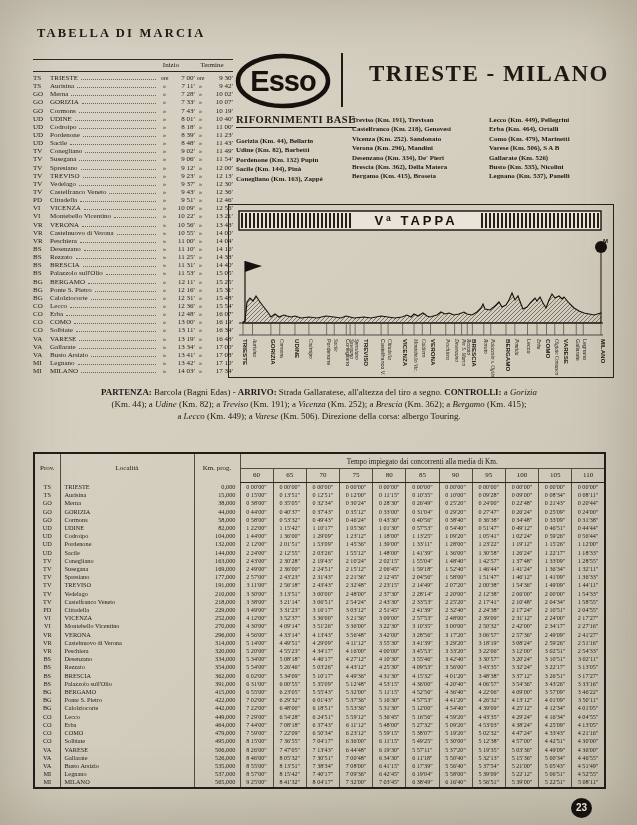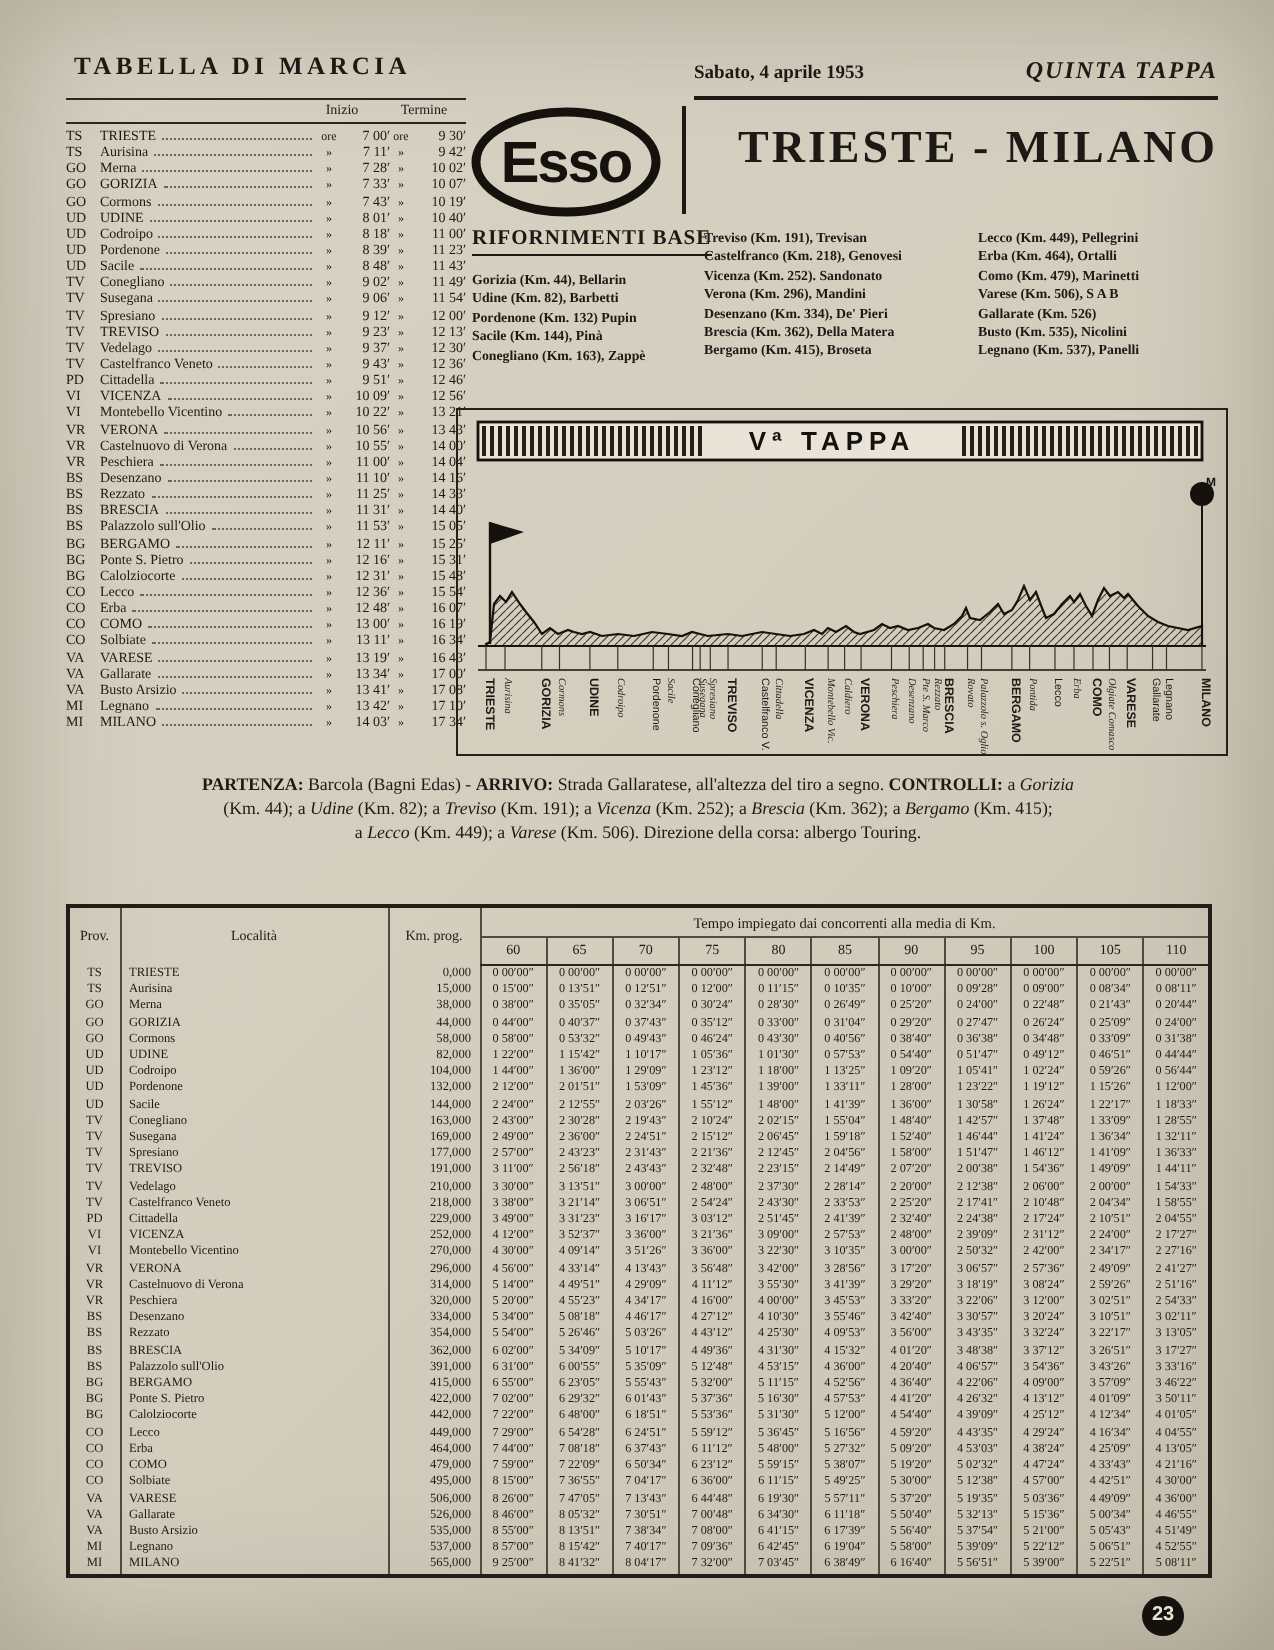--- a/index.html
+++ b/index.html
@@ -3,21 +3,21 @@
 <meta charset="utf-8">
 <style>
   html,body{margin:0;padding:0;background:#b7b1a2;}
   .page{position:relative;width:637px;height:825px;overflow:hidden;color:#1d1a15;
         background:linear-gradient(135deg,#d8d2c4 0%,#d3cdbe 55%,#c7c1b1 100%);
         box-shadow:inset 0 0 70px rgba(90,80,58,.35);
         font-family:"Liberation Serif", serif;}
   
   .march{position:absolute;left:33px;top:26px;width:200px;}
   .march h1{margin:0 0 0 4px;font:700 12.5px "Liberation Serif",serif;letter-spacing:2.2px;white-space:nowrap;}
-  .mth{display:flex;margin-top:8px;border-top:1.2px solid #2a2620;border-bottom:1.2px solid #2a2620;
+  .mth{display:flex;margin-top:18px;border-top:1.2px solid #2a2620;border-bottom:1.2px solid #2a2620;
        padding:1px 0 2px;font:7px "Liberation Serif",serif;}
   .mth .sp{flex:1}
   .mth .hcol1{width:40px;text-align:center}
   .mth .hcol2{width:42px;text-align:center}
   .mrows{margin-top:2px}
   .mrow{display:flex;align-items:baseline;height:8.15px;font:7px/8px "Liberation Serif",serif;}
   .mprov{width:17px;flex:none}
   .mname{white-space:nowrap}
   .mfill{flex:1;border-bottom:1px dotted #6b6ily458;border-bottom:1px dotted #6b6458;margin:0 3px 2px 3px;min-width:3px}
   .mmark{width:11px;flex:none;text-align:center;font-size:6px}
@@ -456,24 +456,20 @@
       </div>
   </section>
 
   <div class="esso">
     <svg width="100" height="56" viewBox="0 0 100 56">
       <ellipse cx="50" cy="28" rx="45" ry="25" fill="none" stroke="#15120e" stroke-width="4.5"></ellipse>
       <text x="50" y="38" text-anchor="middle" style="font:700 29px 'Liberation Sans',sans-serif;letter-spacing:-1px;fill:#15120e">Esso</text>
     </svg>
   </div>
 
-  <div class="datebar">
-    <span class="date">Sabato, 4 aprile 1953</span>
-    <span class="stage">QUINTA TAPPA</span>
-  </div>
   <div class="vdiv"></div>
   <div class="stagetitle">TRIESTE - MILANO</div>
 
   <div class="rif-h">RIFORNIMENTI BASE</div>
   <div class="rif-c rif-c1">
 
   <div class="rif-line">Gorizia (Km. 44), Bellarin</div>
       <div class="rif-line">Udine (Km. 82), Barbetti</div>
       <div class="rif-line">Pordenone (Km. 132) Pupin</div>
       <div class="rif-line">Sacile (Km. 144), Pinà</div>

